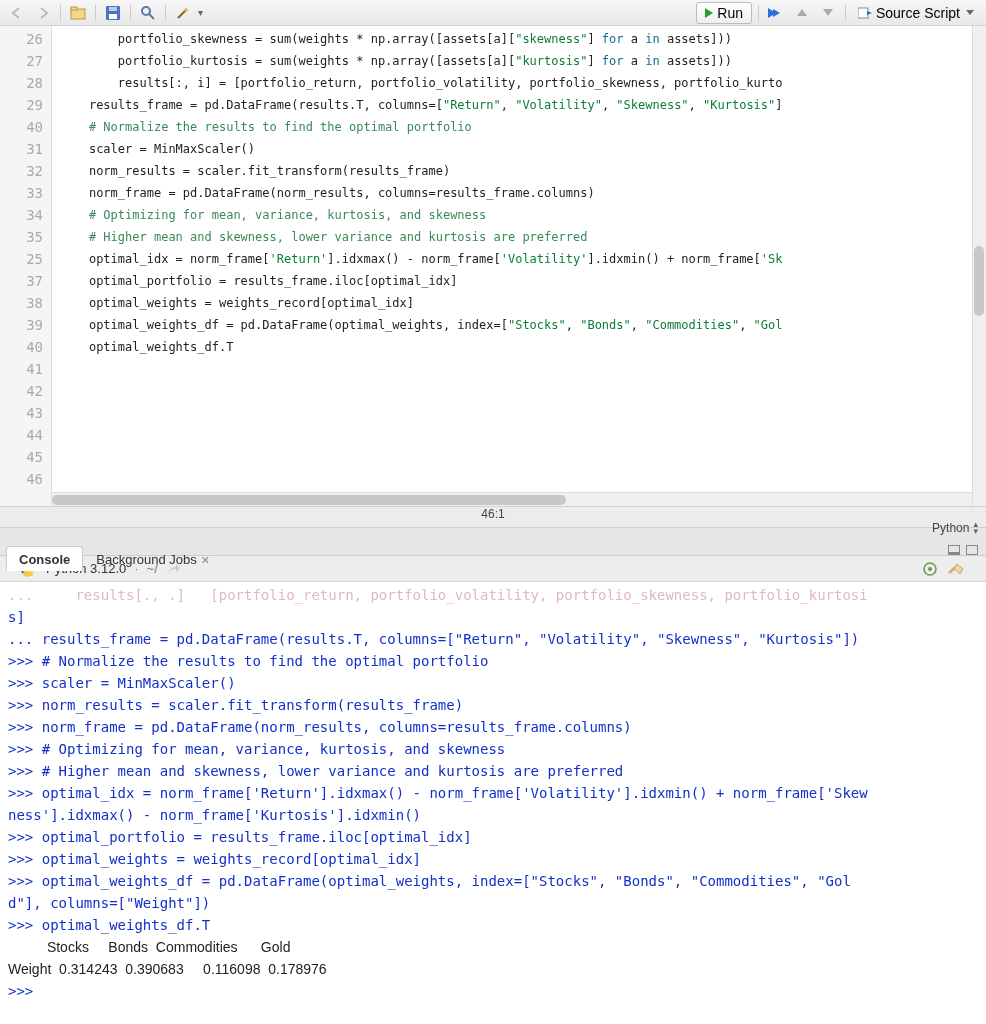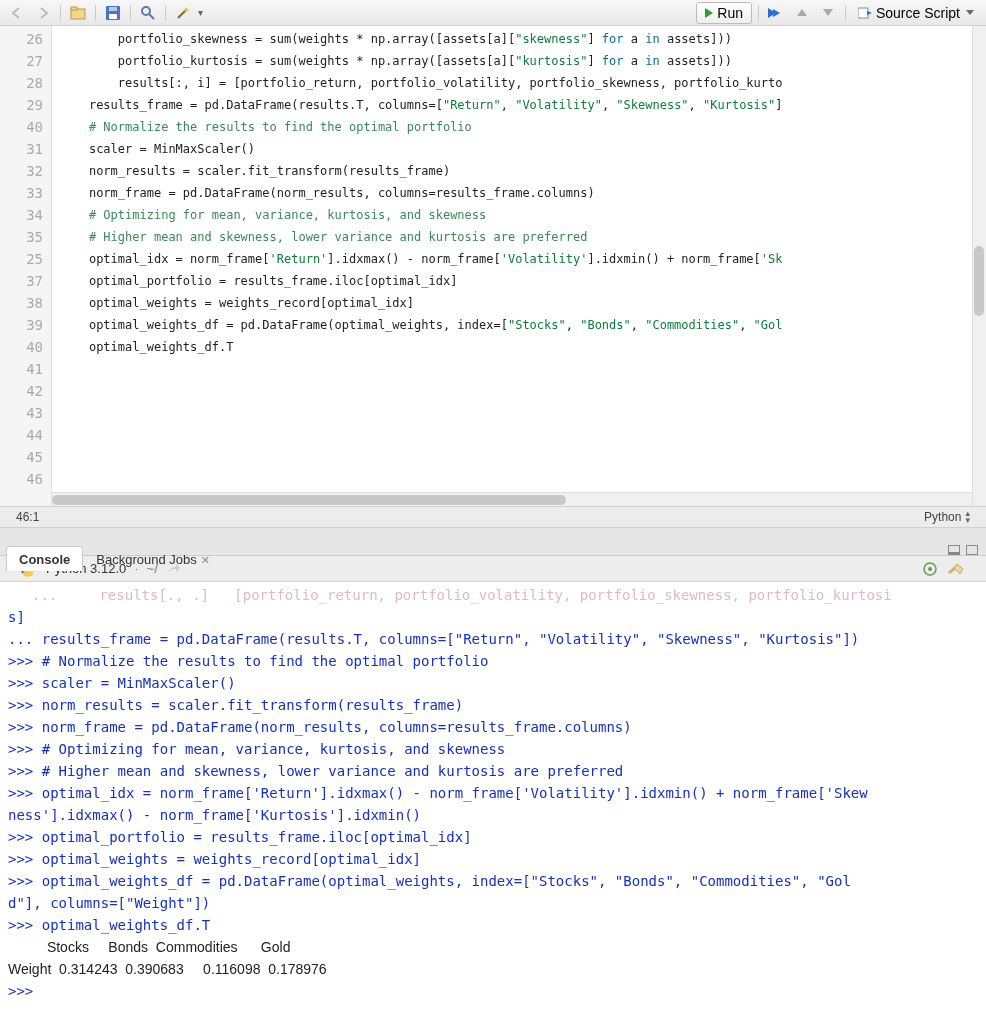--- a/index.html
+++ b/index.html
@@ -19,38 +19,38 @@
 
   .editor-container { height: 480px; display: flex; background: #fff; overflow: hidden; position: relative; }
   .gutter { width: 52px; background: #f5f5f5; border-right: 1px solid #e0e0e0; text-align: right; padding: 2px 8px 2px 2px; color: #aaa; font-family: Menlo, Consolas, monospace; font-size: 14px; line-height: 22px; }
   .code { flex:1; padding: 2px 0 2px 8px; font-family: Menlo, Consolas, monospace; font-size: 12px; line-height: 22px; white-space: pre; overflow: hidden; color: #222; }
   .c-kw { color: #0a6e8f; }
   .c-str { color: #0b7d3a; }
   .c-cmt { color: #3a8a5a; }
   .code-scrollbar { position:absolute; left:52px; right:0; bottom:0; height:14px; background:#f0f0f0; border-top:1px solid #ddd; }
   .code-scrollbar-thumb { position:absolute; left:0; top:2px; width:55%; height:10px; background:#c8c8c8; border-radius:5px; }
 
-  .statusbar { height:22px; background:#ececec; border-top:1px solid #d0d0d0; border-bottom:1px solid #d0d0d0; display:flex; align-items:center; font-size:12px; color:#444; padding:0 16px; }
+  .statusbar { height:22px; background:#ececec; border-top:1px solid #d0d0d0; border-bottom:1px solid #d0d0d0; display:flex; align-items:center; font-size:12px; color:#444; padding:0 8px;flex-direction:column; }
   .statusbar .sb-right { margin-left:auto; display:flex; align-items:center; gap:4px; }
   .updown { font-size:9px; line-height:7px; color:#666; display:flex; flex-direction:column; }
 
   .tabs-row { height:28px; background:#e6e6e6; border-bottom:1px solid #ccc; display:flex; align-items:flex-end; padding-left:6px; gap:0; }
   .ptab { padding:5px 12px 4px 12px; font-size:13px; color:#333; cursor:pointer; border:1px solid transparent; border-bottom:none; position:relative; top:16px; }
   .ptab.active { background:#fff; border-color:#ccc; font-weight:600; border-top-left-radius:4px; border-top-right-radius:4px; }
   .tab-close { color:#888; margin-left:4px; font-size:11px; }
   .tabs-right { margin-left:auto; display:flex; align-items:center; gap:6px; padding-right:8px; color:#888; }
   .winicon { width:12px;height:10px;border:1px solid #888;display:inline-block; }
 
   .console-header { height:26px; background:#ededed; border-bottom:1px solid #d5d5d5; display:flex; align-items:center; padding:0 20px; gap:8px; font-size:13px; color:#333;justify-content:space-between; }
   .py-icon { width:18px;height:18px; }
   .console-right { margin-left:auto; display:flex; align-items:center; gap:8px; color:#7a7; }
 
   .console { height: 442px; overflow:hidden; font-family: Menlo, Consolas, monospace; font-size:14px; line-height:22px; padding:2px 8px; color:#222; white-space:pre-wrap; word-break:break-all; position:relative; }
   .con-blue { color:#1330c9; }
-  .con-blur { color:#c98b9a; filter: blur(0.3px); opacity:0.6;margin-left:24px; }
+  .con-blur { color:#c98b9a; filter: blur(0.3px); opacity:0.6; }
   .con-table { font-family: Liberation Sans, sans-serif; white-space:pre; }
   .editor-vbar { position:absolute; right:0; top:26px; width:14px; height:480px; background:#f0f0f0; border-left:1px solid #ddd; }
   .editor-vthumb { position:absolute; right:2px; top:220px; width:10px; height:70px; background:#c8c8c8; border-radius:5px; }
 </style>
 </head>
 <body>
 
 <div class="toolbar">
   <div class="tb-btn">
       <svg width="14" height="12">

